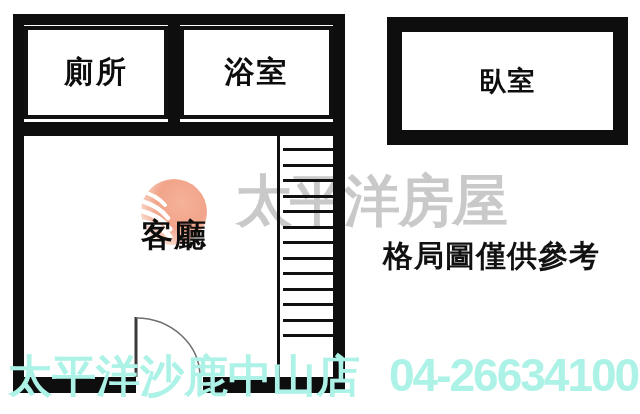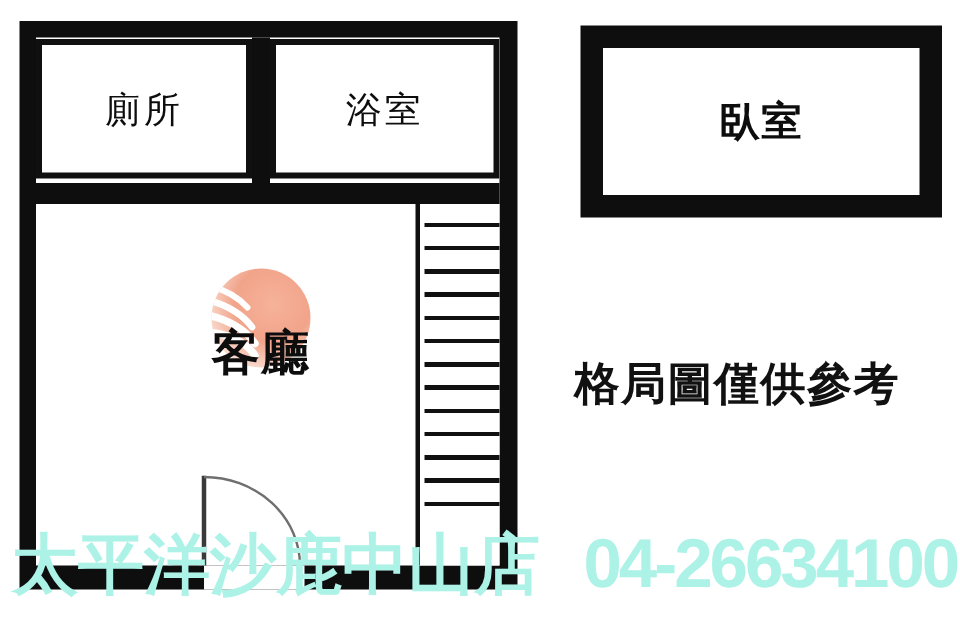--- a/index.html
+++ b/index.html
@@ -7,21 +7,21 @@
          font-family:"Liberation Sans","DejaVu Sans",sans-serif;}
 
   
   #plan{position:absolute;left:13px;top:14px;width:332px;height:379px;box-sizing:border-box;
         border-style:solid;border-color:#0e0e0e;border-width:11px 12px 16px 11px;background:#fff;z-index:1;}
 
   .roombox{position:absolute;box-sizing:border-box;border:4px solid #101010;background:#fff;
            display:flex;align-items:center;justify-content:center;}
   #room-toilet{left:0px;top:1px;width:144px;height:93px;}
   #room-bathroom{left:156px;top:1px;width:153px;height:93px;text-align:right;}
-  .room-label{font-size:24px;font-weight:normal;color:#0d0d0d;letter-spacing:2px;}
+  .room-label{font-size:30px;font-weight:bold;color:#0d0d0d;letter-spacing:2px;}
 
   #divider-wall{position:absolute;left:144px;top:0px;width:12px;height:97px;background:#0e0e0e;}
   #mid-wall{position:absolute;left:0px;top:97px;width:309px;height:14px;background:#0e0e0e;}
 
   
   #stairs{position:absolute;left:253px;top:111px;width:56px;height:241px;box-sizing:border-box;
           border-left:3px solid #101010;background:#fff;}
   #stair-steps{position:absolute;left:3px;right:0;top:0;height:212px;
        background:repeating-linear-gradient(to bottom,transparent 0px,transparent 12.5px,#101010 12.5px,#101010 15.5px);}
 
@@ -104,20 +104,21 @@
     <g clip-path="url(#lc)" stroke="#ffffff" fill="none" stroke-linecap="round">
       <path d="M 1 13 Q 16 17 25 27" stroke-width="4"></path>
       <path d="M -2 22 Q 18 27 28 40" stroke-width="4.5"></path>
       <path d="M -2 32 Q 20 37 30 51" stroke-width="5"></path>
       <path d="M 3 44 Q 22 47 30 59" stroke-width="5"></path>
     </g>
   </svg>
 
   <div id="living-label">客廳</div>
 
+  <div id="brand-watermark">太平洋房屋</div>
 
   <div id="disclaimer">格局圖僅供參考</div>
 
   <div id="footer">
     <span id="footer-store">太平洋沙鹿中山店</span>
     <span id="footer-phone">04-26634100</span>
   </div>
 
 </div>
 

